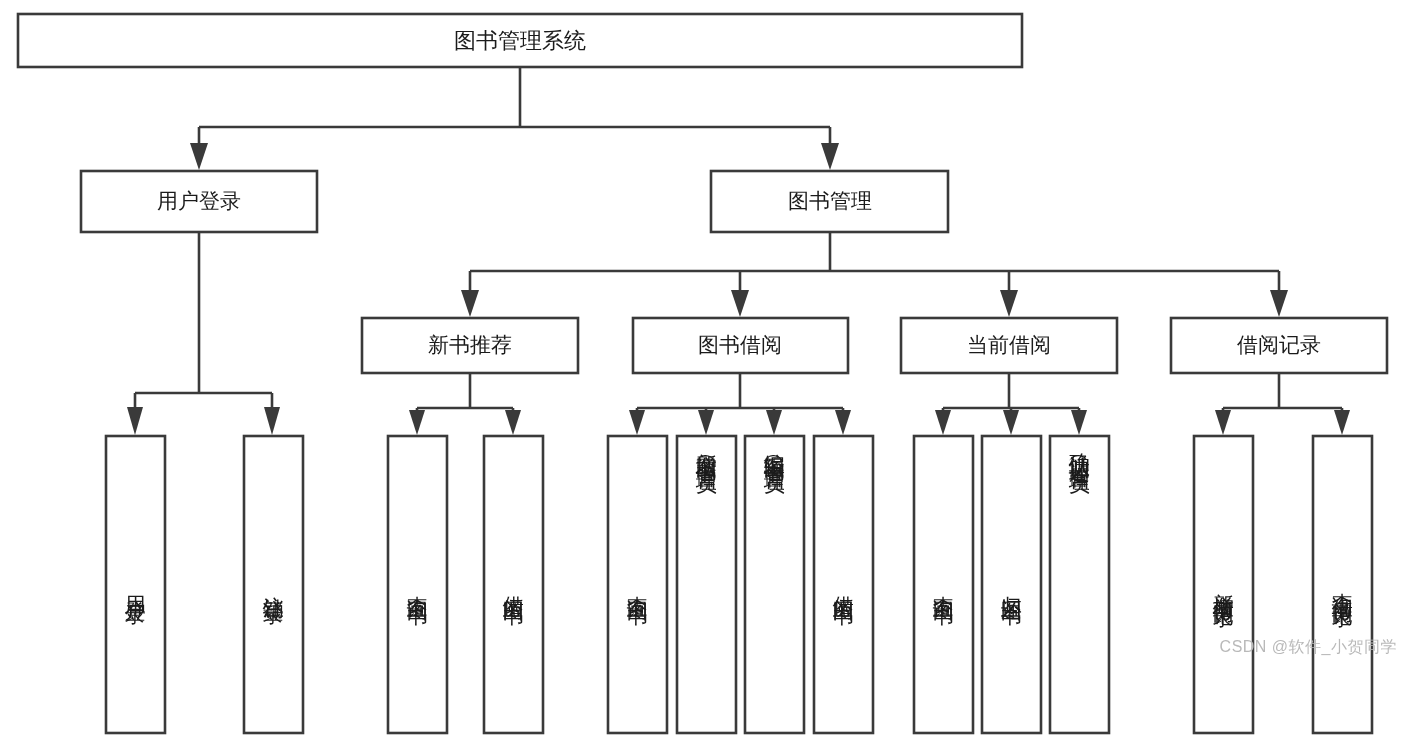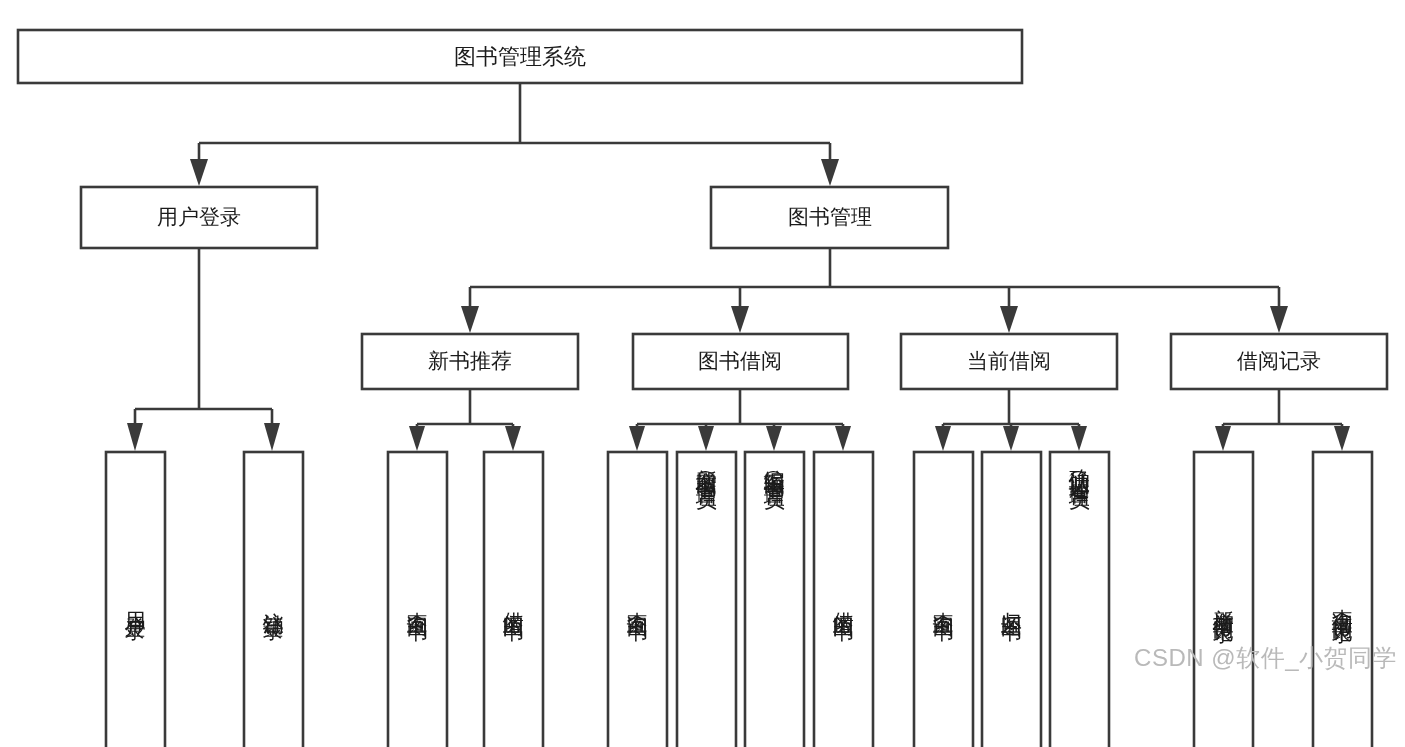--- a/index.html
+++ b/index.html
@@ -10,21 +10,21 @@
   body {
     width: 1405px;
     height: 747px;
     font-family: "Liberation Sans", "DejaVu Sans", sans-serif;
     overflow: hidden;
     position: relative;
   }
   #diagram-root {
     position: absolute;
     left: 0;
-    top: 16px;
+    top: 0;
     width: 1405px;
     height: 662px;
   }
   .node-box {
     fill: #ffffff;
     stroke: #3a3a3a;
     stroke-width: 2.6;
   }
   .connector {
     stroke: #3a3a3a;
@@ -64,21 +64,21 @@
     line-height: 1.12;
     letter-spacing: 3px;
     color: #1b1b1b;
     white-space: nowrap;
   }
   #watermark {
     position: absolute;
     right: 8px;
     bottom: 4px;
     font-family: "Liberation Sans", "DejaVu Sans", sans-serif;
-    font-size: 24px;
+    font-size: 16px;
     color: #b9b9b9;
     letter-spacing: 0.5px;
     user-select: none;
   }
 </style>
 </head>
 <body>
 
 <div id="diagram-root">
 

